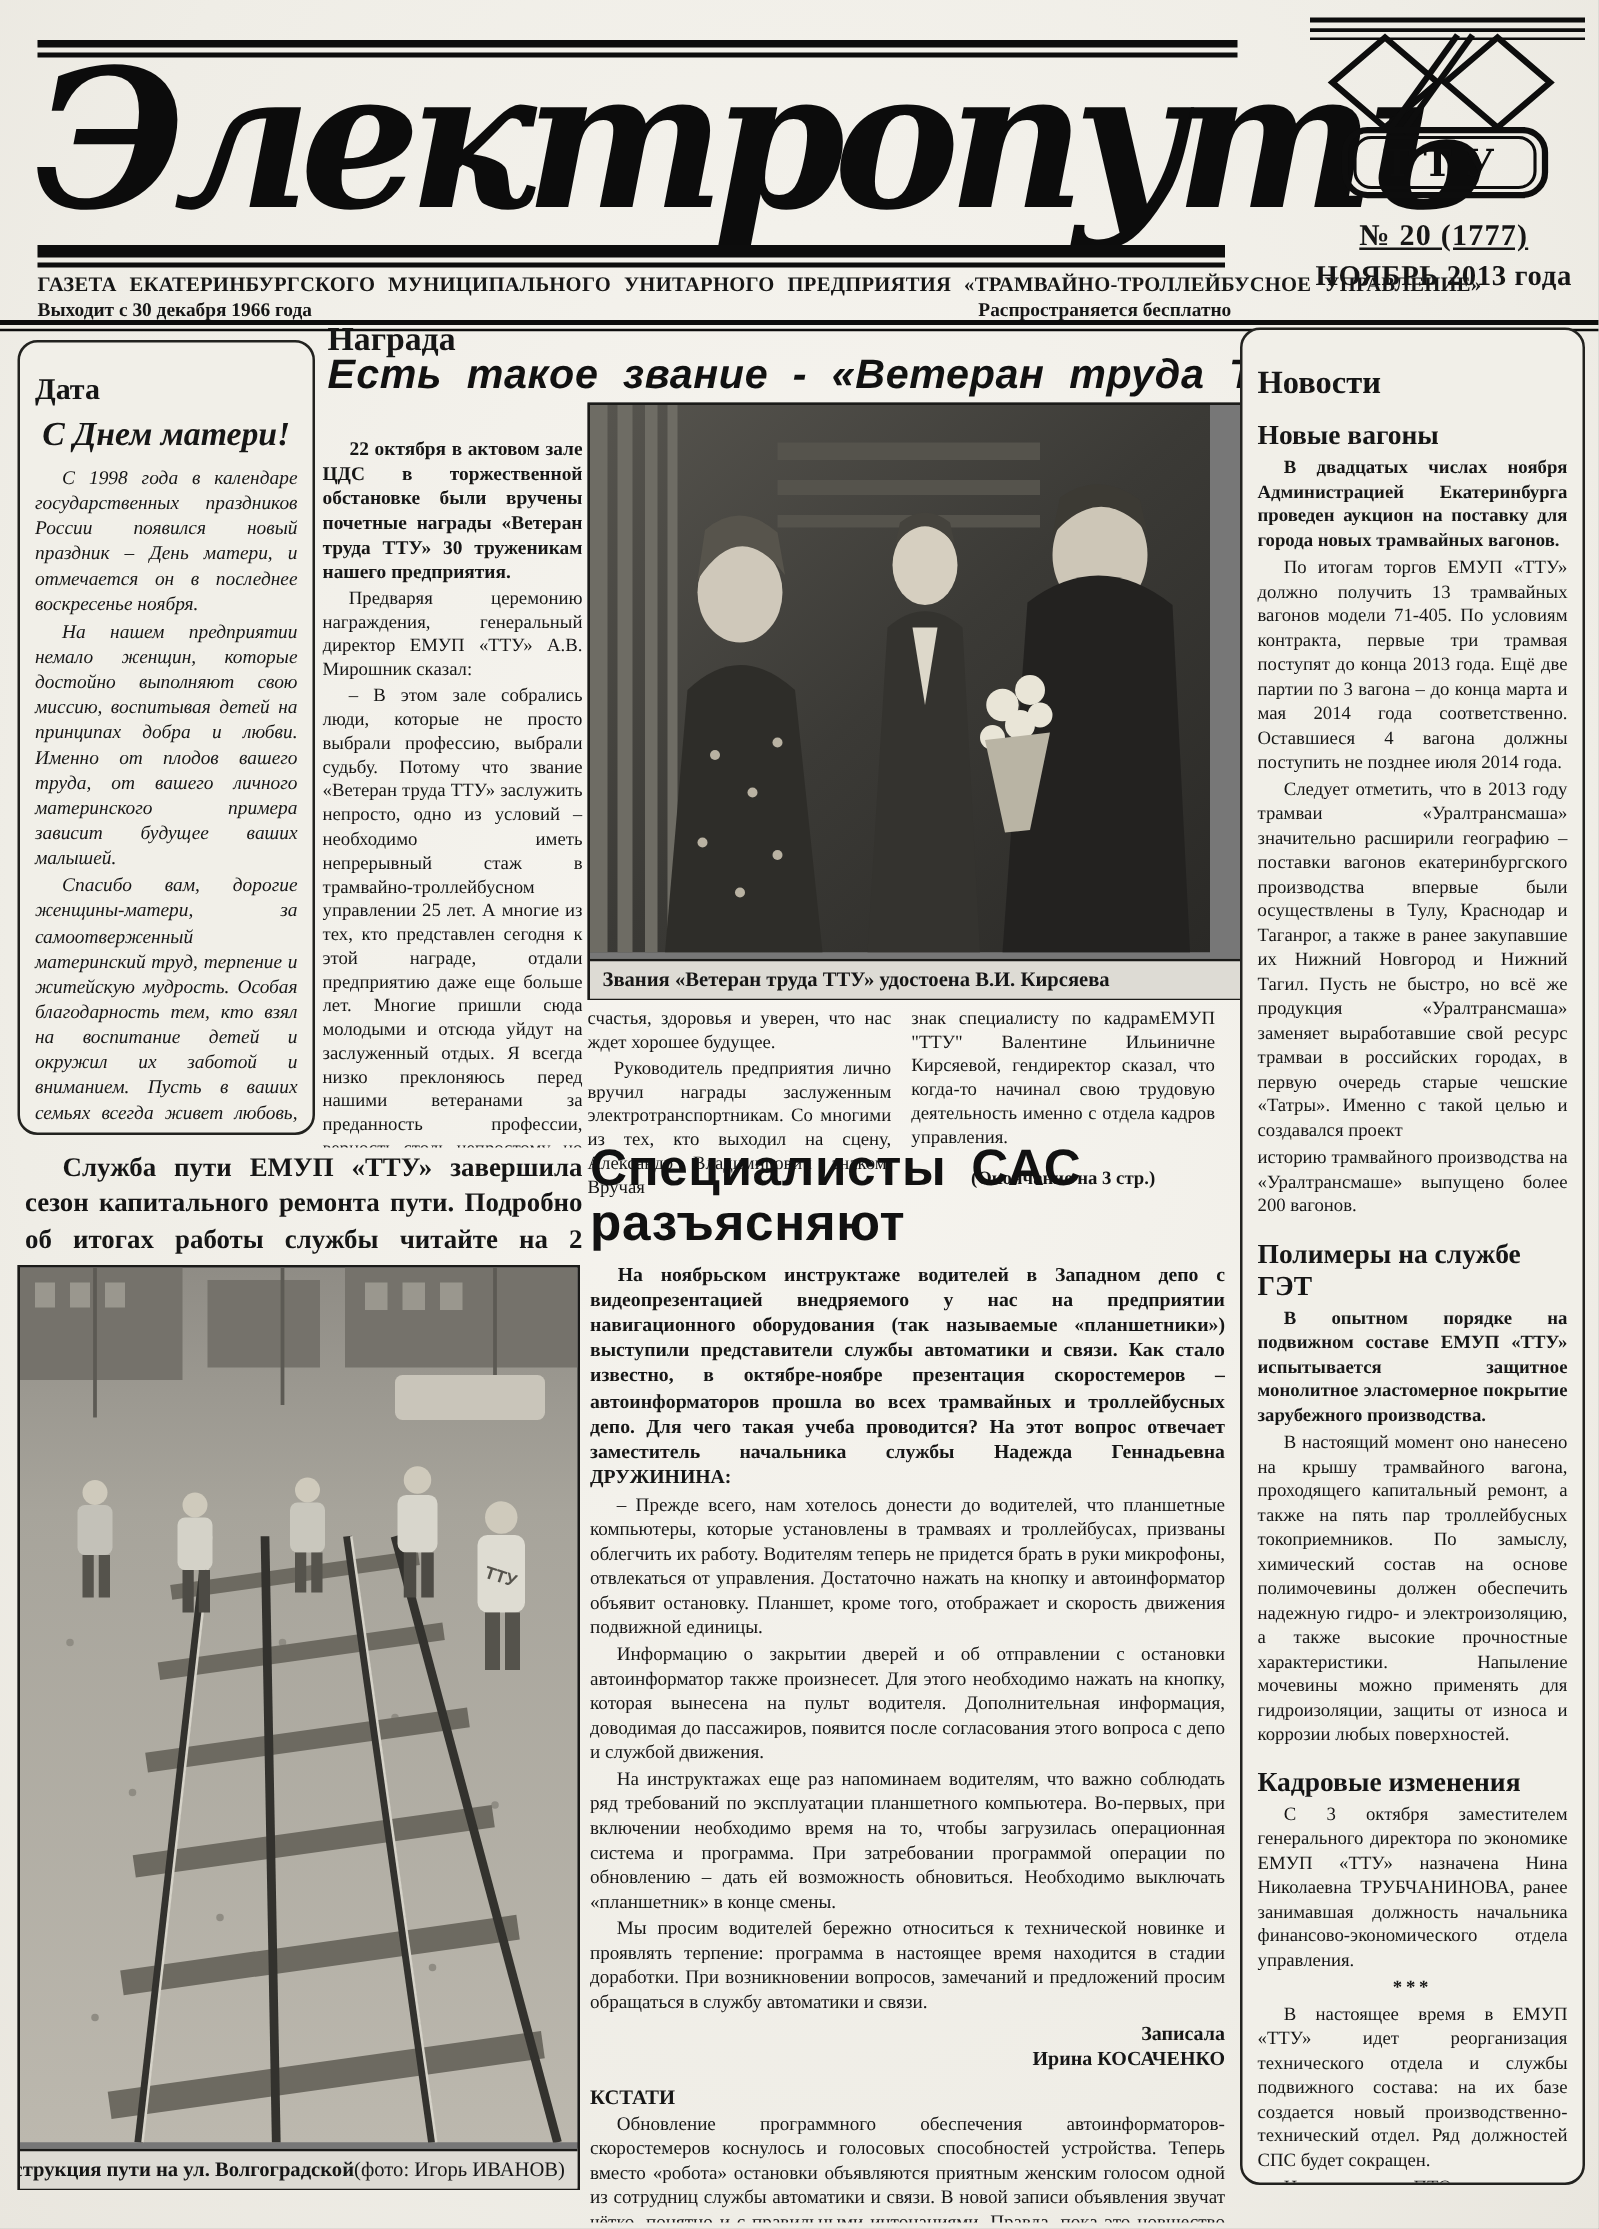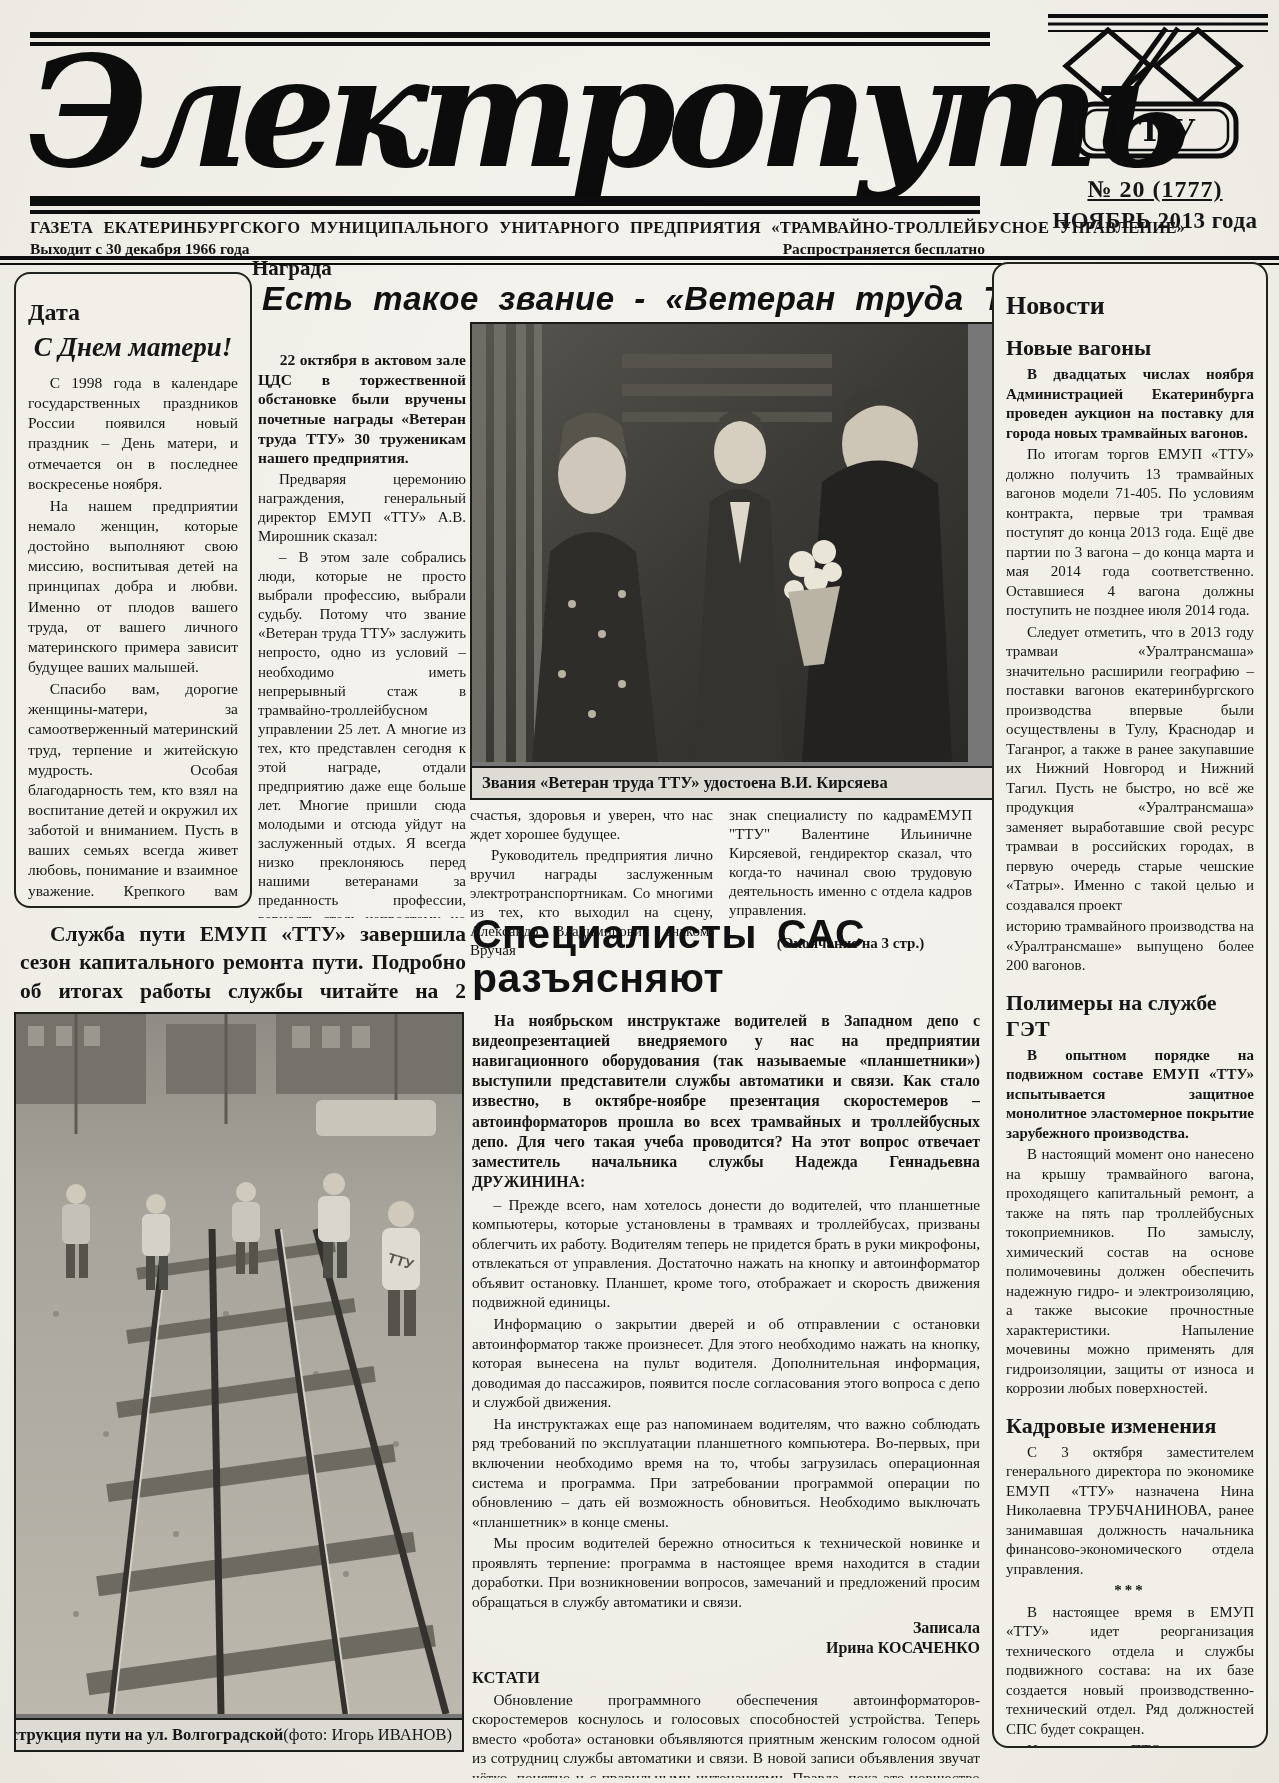--- a/index.html
+++ b/index.html
@@ -57,24 +57,24 @@
   .side-box{
     background:#f1efe8;
     border:2px solid #22221f;border-radius:16px;
     box-sizing:border-box;padding:25px 12px;overflow:hidden;
   }
   .rubric{font-weight:bold;font-size:24px;margin:0 0 4px 0;}
   .date-head{
     font-weight:bold;font-style:italic;font-size:27px;
     text-align:center;margin:6px 0 10px 0;
   }
-  .date-body p{font-size:15.5px;line-height:1.3;}
-
-  
-  .award-rubric{position:absolute;left:252px;top:256px;font-weight:bold;font-size:21px;}
+  .date-body p{font-style:italic;font-size:15.5px;line-height:1.3;}
+
+  
+  .award-rubric{position:absolute;left:262px;top:256px;font-weight:bold;font-size:27px;}
   .award-headline{
     position:absolute;left:262px;top:280px;width:716px;margin:0;
     font-family:"Liberation Sans", sans-serif;
     font-weight:bold;font-style:italic;
     font-size:33px;letter-spacing:.5px;word-spacing:10px;
     white-space:nowrap;color:#111;
   }
   .award-col1{left:258px;top:350px;width:208px;height:568px;overflow:hidden;}
   .award-col1 p{font-size:15px;line-height:1.27;}
   .award-col1 .lead{font-weight:bold;font-size:15.5px;}

